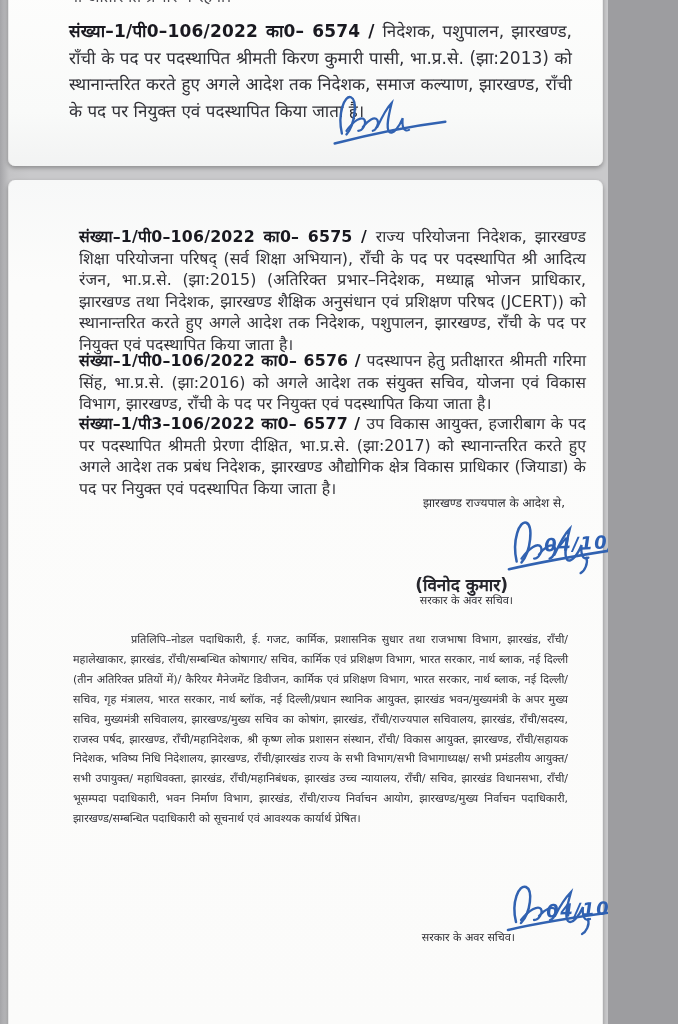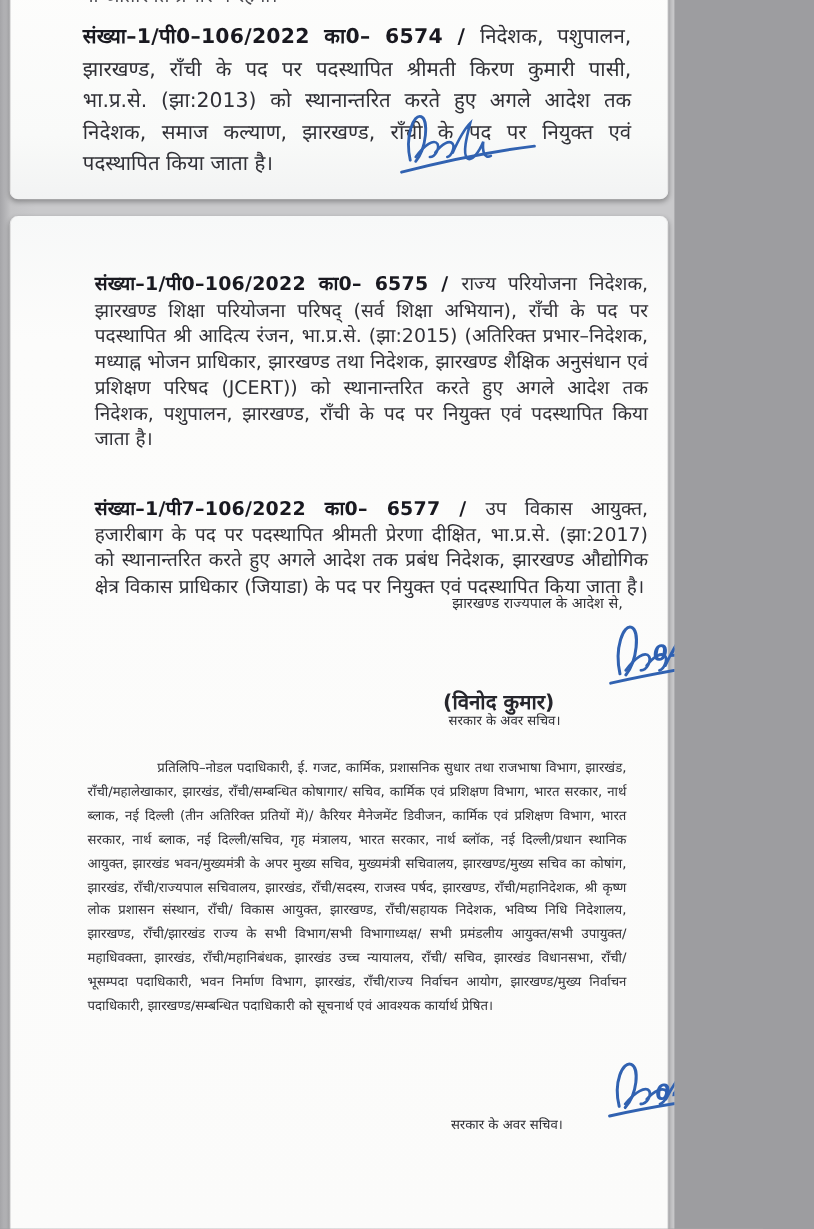--- a/index.html
+++ b/index.html
@@ -1,18 +1,18 @@
 <!DOCTYPE html>
 <html lang="hi"><head>
 <meta charset="utf-8">
 <style>
   html,body{margin:0;padding:0;background:#9d9da0;}
   *{box-sizing:border-box;}
   .stage{
-    position:relative;width:562px;height:1024px;overflow:hidden;
+    position:relative;width:608px;height:1024px;overflow:hidden;
     background:linear-gradient(90deg,#a5a5a8 0px,#c4c4c6 9px,#c9c9cb 30px,#c9c9cb 100%);
     font-family:"DejaVu Sans","Liberation Sans",sans-serif;
   }
   .page{
     position:absolute;left:8px;right:5px;background:#fbfbfa;
     border-left:1px solid #e6e6e6;border-right:1px solid #ececec;
     box-shadow:0 2px 4px rgba(0,0,0,0.30);
   }
   .page-1{
     top:-14px;height:180px;border-radius:0 0 7px 7px;
@@ -89,23 +89,27 @@
     </div>
   </div>
 
   <div class="page page-2">
 
     <p class="order order-6575">
       <span class="o-num">संख्या–1/पी0–106/2022 का0– 6575 / </span>
       <span class="o-body">राज्य परियोजना निदेशक, झारखण्ड शिक्षा परियोजना परिषद् (सर्व शिक्षा अभियान), राँची के पद पर पदस्थापित श्री आदित्य रंजन, भा.प्र.से. (झा:2015) (अतिरिक्त प्रभार–निदेशक, मध्याह्न भोजन प्राधिकार, झारखण्ड तथा निदेशक, झारखण्ड शैक्षिक अनुसंधान एवं प्रशिक्षण परिषद (JCERT)) को स्थानान्तरित करते हुए अगले आदेश तक निदेशक, पशुपालन, झारखण्ड, राँची के पद पर नियुक्त एवं पदस्थापित किया जाता है।</span>
     </p>
 
+    <p class="order order-6576">
+      <span class="o-num">संख्या–1/पी0–106/2022 का0– 6576 /</span>
+      <span class="o-body">पदस्थापन हेतु प्रतीक्षारत श्रीमती गरिमा सिंह, भा.प्र.से. (झा:2016) को अगले आदेश तक संयुक्त सचिव, योजना एवं विकास विभाग, झारखण्ड, राँची के पद पर नियुक्त एवं पदस्थापित किया जाता है।</span>
+    </p>
 
     <p class="order order-6577">
-      <span class="o-num">संख्या–1/पी7–106/2022 का0– 6577 / </span>
+      <span class="o-num">संख्या–1/पी3–106/2022 का0– 6577 / </span>
       <span class="o-body">उप विकास आयुक्त, हजारीबाग के पद पर पदस्थापित श्रीमती प्रेरणा दीक्षित, भा.प्र.से. (झा:2017) को स्थानान्तरित करते हुए अगले आदेश तक प्रबंध निदेशक, झारखण्ड औद्योगिक क्षेत्र विकास प्राधिकार (जियाडा) के पद पर नियुक्त एवं पदस्थापित किया जाता है।</span>
     </p>
 
     <div class="by-order">झारखण्ड राज्यपाल के आदेश से,</div>
 
     <div class="sig sig-2">
       <svg viewBox="0 0 130 64">
         <path d="M12 48 C7 26 15 5 22 8 C29 11 27 37 17 49" fill="none" stroke="#3162b1" stroke-width="2.6" stroke-linecap="round"></path>
         <path d="M17 45 C25 34 34 28 37 33 C39 37 35 45 30 45 M35 41 C41 33 48 29 51 33 C53 36 50 44 46 45 M51 41 C56 30 62 19 67 14 C64 26 60 41 64 46 C68 50 75 41 79 31 C78 40 80 47 86 44 M84 44 C86 50 82 58 78 60" fill="none" stroke="#3162b1" stroke-width="2.4" stroke-linecap="round"></path>
         <path d="M4 56 C35 49 86 40 126 34" fill="none" stroke="#3162b1" stroke-width="2.6" stroke-linecap="round"></path>

